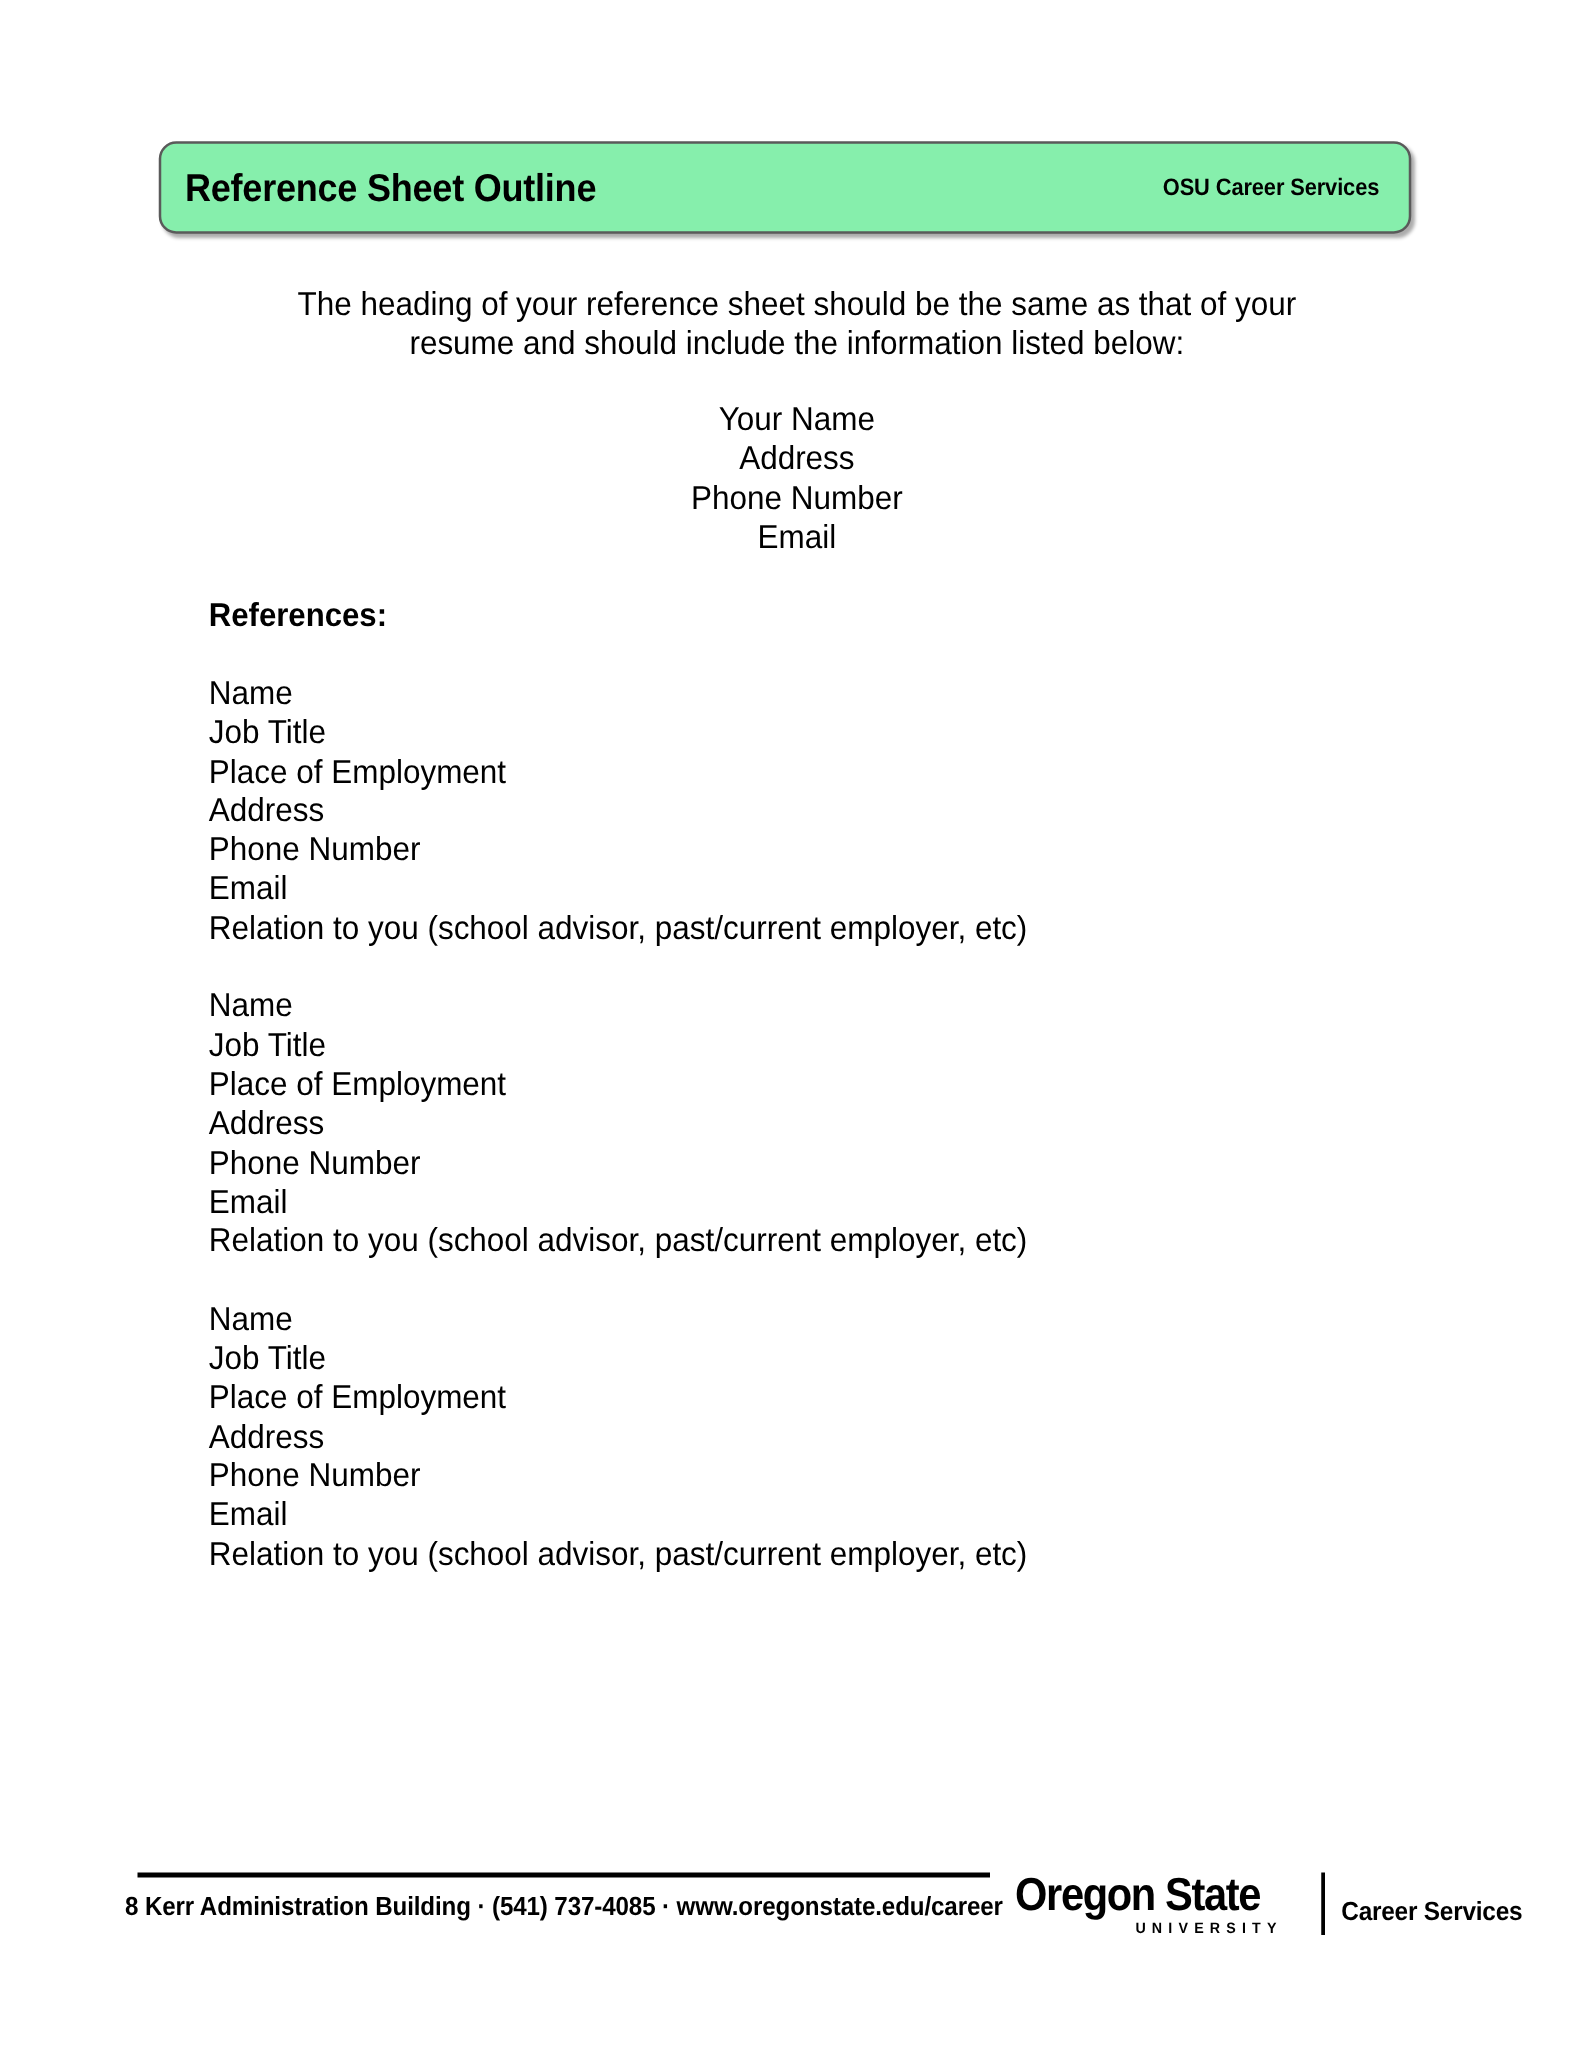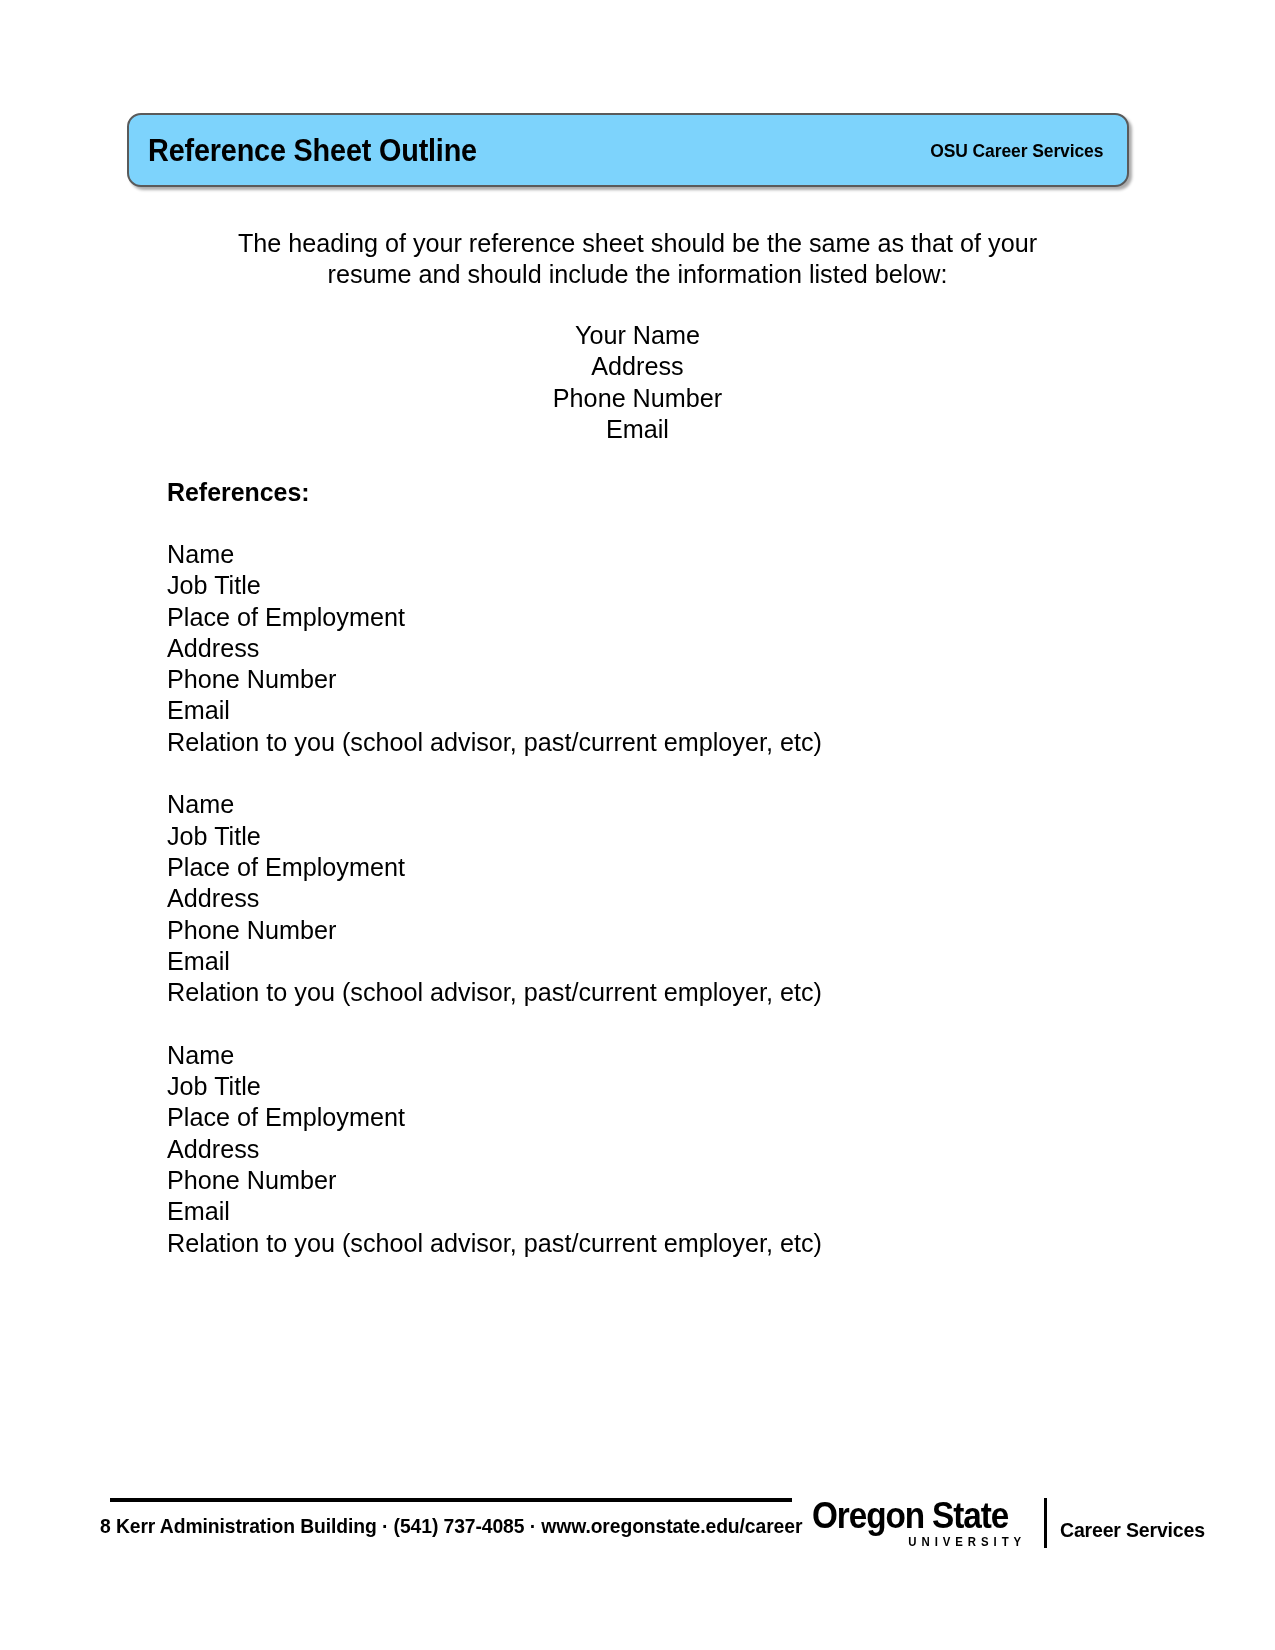--- a/index.html
+++ b/index.html
@@ -22,21 +22,21 @@
   
   .header-box {
     position: absolute;
     left: 127px;
     top: 113px;
     width: 1002px;
     height: 74px;
     box-sizing: border-box;
     border: 2.5px solid #5a5a5a;
     border-radius: 14px;
-    background: #7dd3fc;
+    background: #86efac;
     box-shadow: 3px 3px 3px rgba(0,0,0,0.33);
     display: flex;
     align-items: center;
     justify-content: space-between;
     padding: 0 22px 0 19px;
   }
   .header-title {
     font-size: 31px;
     font-weight: bold;
     letter-spacing: -0.2px;
@@ -131,21 +131,21 @@
 
   .logo {
     position: absolute;
     left: 812px;
     top: 1497px;
     display: flex;
     align-items: flex-start;
   }
   .logo-left {
     position: relative;
-    padding-right: 14px;
+    padding-right: 27px;
   }
   .logo-wordmark {
     font-size: 37px;
     font-weight: bold;
     line-height: 38px;
     letter-spacing: -1.2px;
     transform: scaleX(0.9);
     transform-origin: left top;
     white-space: nowrap;
   }

